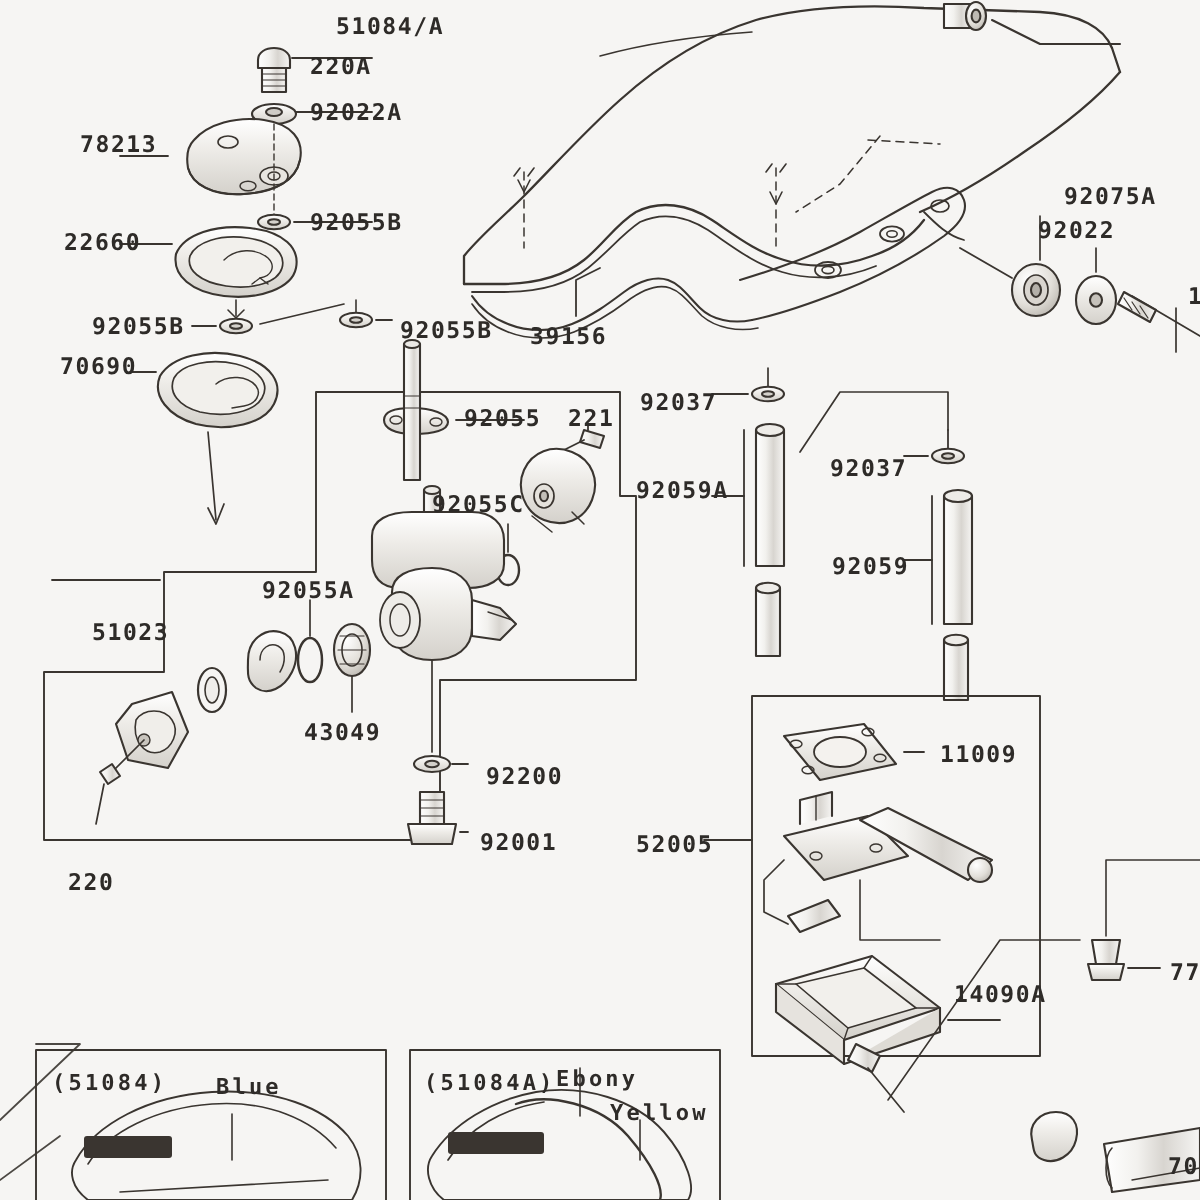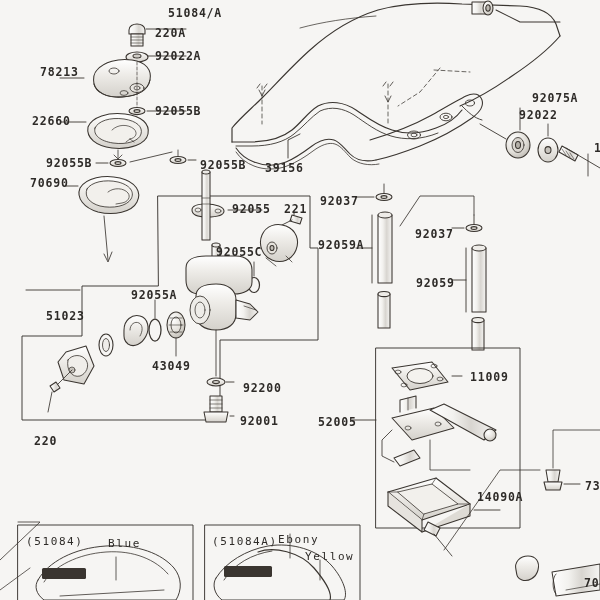--- a/index.html
+++ b/index.html
@@ -14,21 +14,21 @@
   .lbl{
     position:absolute;
     font-family:"DejaVu Sans Mono","Liberation Mono",monospace;
     font-size:11.5px;
     letter-spacing:0.8px;
     color:#2e2b28;
     white-space:nowrap;
     font-weight:700;
     line-height:1;
   }
-  .clr{font-weight:400;letter-spacing:1.6px;font-size:11px;}
+  .clr{font-weight:700;letter-spacing:1.6px;font-size:11px;}
 </style>
 </head>
 <body>
 
 <svg id="sheet" viewBox="0 0 600 600">
   <defs>
     <linearGradient id="metal" x1="0" y1="0" x2="1" y2="0">
       <stop offset="0" stop-color="#ffffff"></stop>
       <stop offset="0.35" stop-color="#f2f1ee"></stop>
       <stop offset="0.62" stop-color="#d8d5d0"></stop>
@@ -375,21 +375,21 @@
     <div class="lbl" style="left: 416px; top: 278px;">92059</div>
     <div class="lbl" style="left: 46px; top: 283px; margin-top: 28px;">51023</div>
     <div class="lbl" style="left: 131px; top: 290px;">92055A</div>
     <div class="lbl" style="left: 152px; top: 361px;">43049</div>
     <div class="lbl" style="left: 243px; top: 383px; text-align: right;">92200</div>
     <div class="lbl" style="left: 240px; top: 416px;">92001</div>
     <div class="lbl" style="left: 34px; top: 420px; margin-top: 16px;">220</div>
     <div class="lbl" style="left: 470px; top: 372px;">11009</div>
     <div class="lbl" style="left: 318px; top: 417px;">52005</div>
     <div class="lbl" style="left: 477px; top: 492px;">14090A</div>
-    <div class="lbl" style="left: 585px; top: 481px;">73</div>
+    <div class="lbl" style="left: 585px; top: 481px;">77</div>
     <div class="lbl" style="left: 584px; top: 578px;">70</div>
     <div class="lbl" style="left: 594px; top: 143px;">1</div>
     <div class="lbl clr" style="left: 26px; top: 536px;">(51084)</div>
     <div class="lbl clr" style="left: 108px; top: 538px;">Blue</div>
     <div class="lbl clr" style="left: 212px; top: 536px;">(51084A)</div>
     <div class="lbl clr" style="left: 278px; top: 534px;">Ebony</div>
     <div class="lbl clr" style="left: 305px; top: 551px;">Yellow</div>
   </div>
 
 </body></html>

